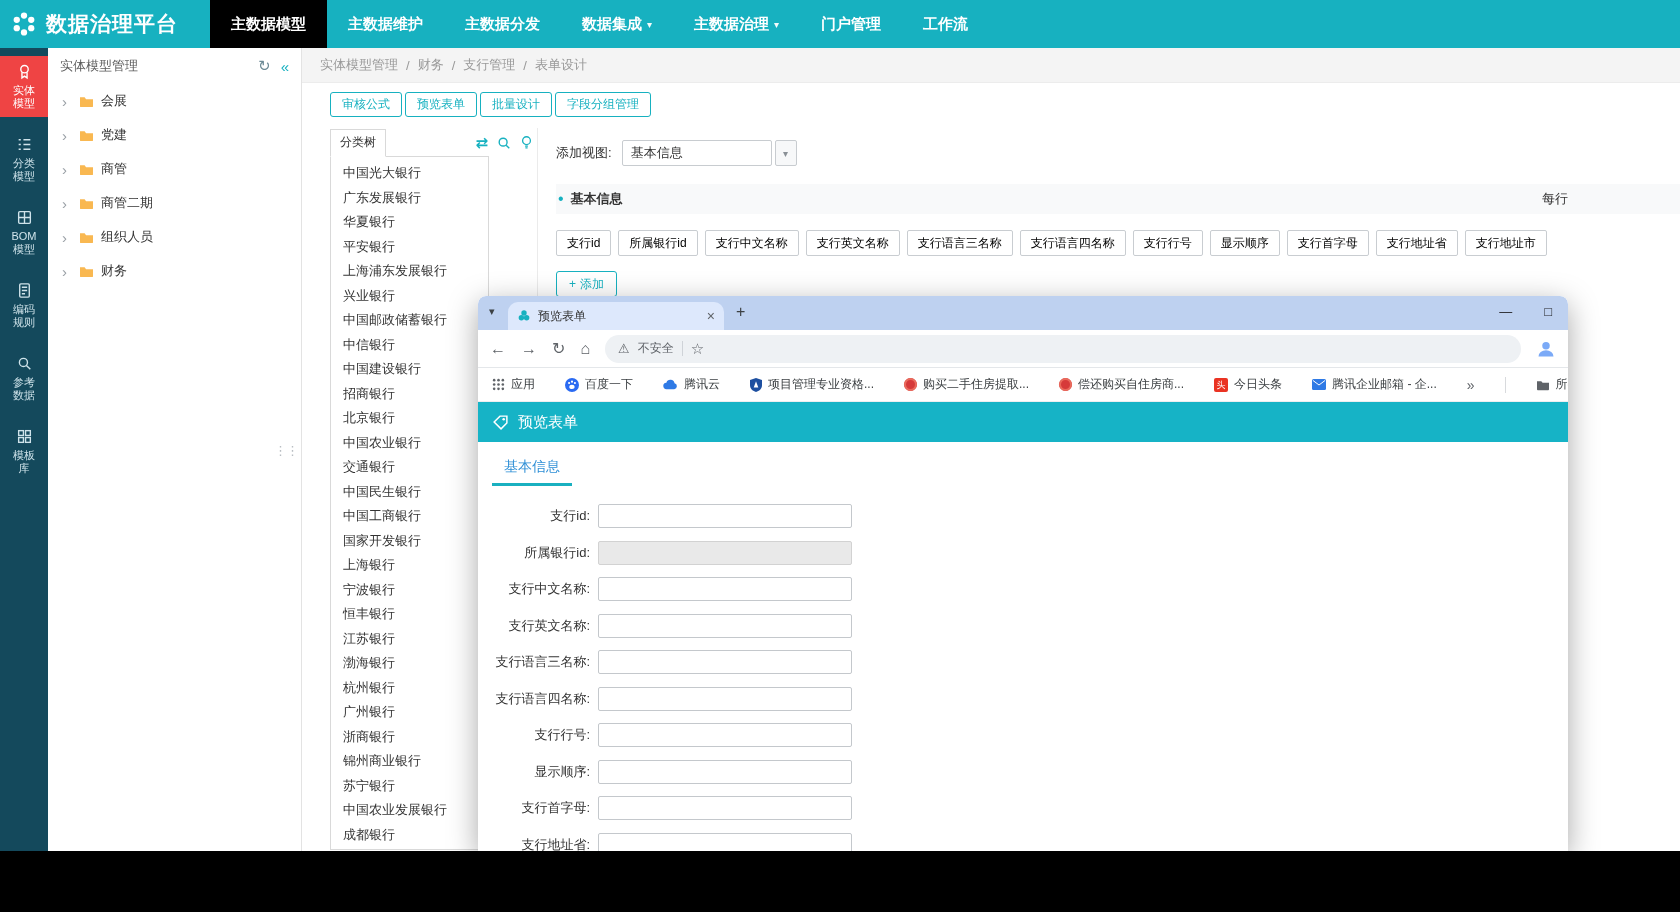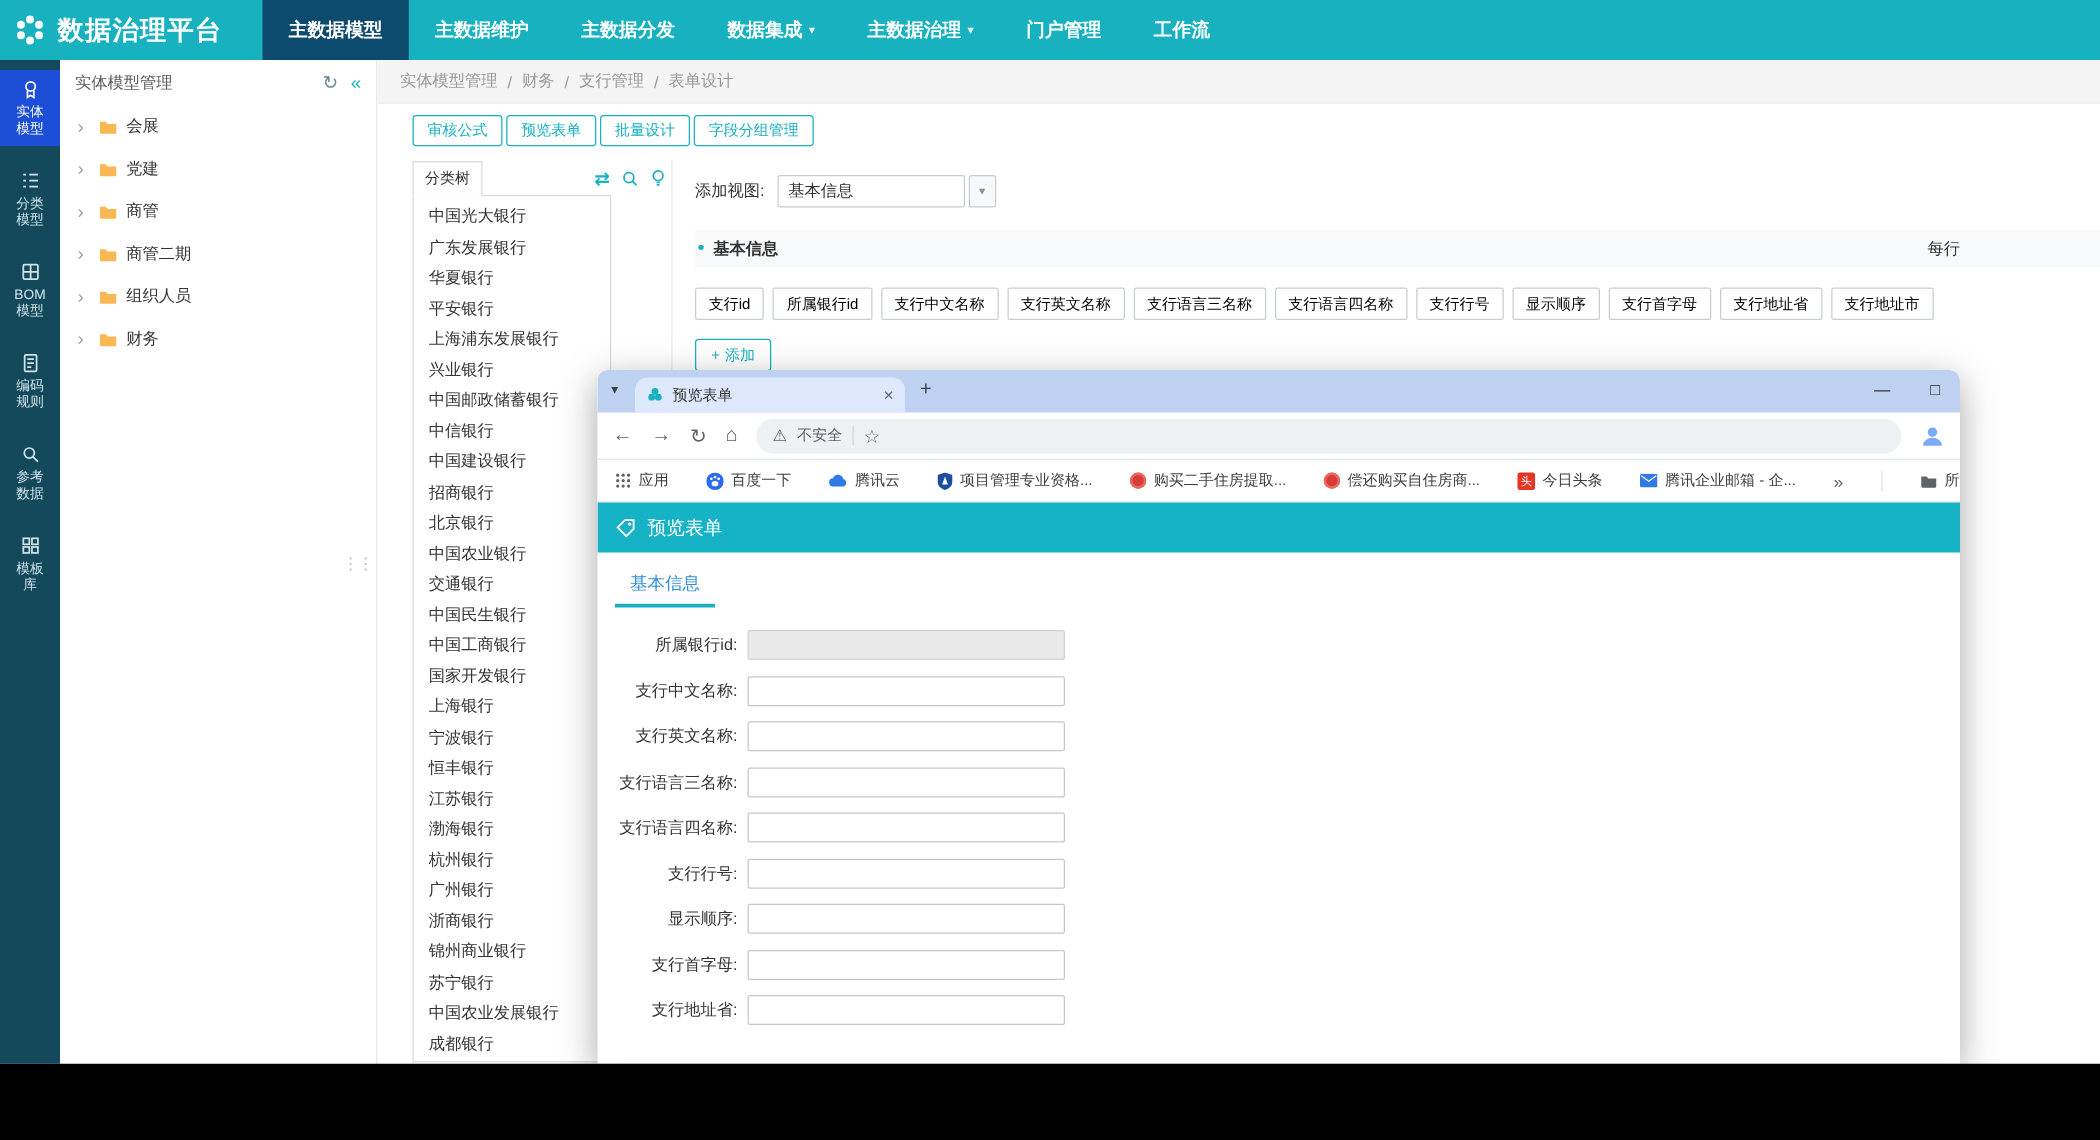--- a/index.html
+++ b/index.html
@@ -4,27 +4,27 @@
 <style>
   html,body{margin:0;padding:0;}
   body{font-family:"Liberation Sans","DejaVu Sans",sans-serif;background:#fff;}
   .screen{position:relative;width:1680px;height:912px;overflow:hidden;background:#fff;}
 
   
   .navbar{position:absolute;top:0;left:0;width:1680px;height:48px;background:#17b1c0;display:flex;align-items:center;z-index:5;}
   .brand{display:flex;align-items:center;gap:8px;padding:0 14px 0 10px;color:#fff;font-size:21px;font-weight:bold;letter-spacing:1px;min-width:186px;}
   .nav-items{display:flex;height:48px;}
   .nav-item{color:#fff;font-size:15px;font-weight:bold;padding:0 21px;display:flex;align-items:center;gap:5px;cursor:pointer;white-space:nowrap;}
-  .nav-item.active{background:#0c4a6e;text-align:center;}
+  .nav-item.active{background:#000000;text-align:center;}
   .nav-caret{font-size:10px;opacity:.95;}
 
   
   .rail{position:absolute;top:48px;left:0;width:48px;height:803px;background:#14495c;z-index:4;display:flex;flex-direction:column;padding-top:8px;box-sizing:border-box;}
   .rail-item{display:flex;flex-direction:column;align-items:center;padding:7px 0;margin-bottom:12px;color:#cfe3ea;font-size:11px;line-height:13px;text-align:center;cursor:pointer;}
-  .rail-item.active{background:#1d4ed8;color:#fff;}
+  .rail-item.active{background:#ef4444;color:#fff;}
   .rail-item svg{margin-bottom:4px;}
 
   
   .tree-panel{position:absolute;top:48px;left:48px;width:254px;height:803px;background:#fff;border-right:1px solid #e3e3e3;box-sizing:border-box;}
   .tree-header{height:36px;display:flex;align-items:center;padding:0 12px;color:#5a5a5a;font-size:13px;}
   .tree-header .sp{flex:1;}
   .tree-act{color:#6d8b96;font-size:15px;margin-left:10px;cursor:pointer;}
   .tree-act.teal{color:#17b1c0;}
   .tree-item{height:34px;display:flex;align-items:center;padding-left:14px;font-size:13px;color:#333;gap:7px;cursor:pointer;}
   .tree-chev{color:#9aa0a6;font-size:15px;width:10px;}
@@ -505,20 +505,24 @@
           <path d="M2 7.5 7.5 2H14v6.5L8.5 14 2 7.5Z"></path>
           <circle cx="11" cy="5" r="1.2" fill="#fff" stroke="none"></circle>
         </svg>
       <span>预览表单</span>
     </div>
     <div class="pv-tabs">
       <span class="pv-tab">基本信息</span>
     </div>
     <div class="pv-form">
 
+        <div class="f-row">
+          <span class="f-label">支行id:</span>
+          <input class="f-input" data-state="normal" style="">
+        </div>
 
         <div class="f-row">
           <span class="f-label">所属银行id:</span>
           <input class="f-input" data-state="disabled" style="">
         </div>
 
         <div class="f-row">
           <span class="f-label">支行中文名称:</span>
           <input class="f-input" data-state="normal" style="">
         </div>

